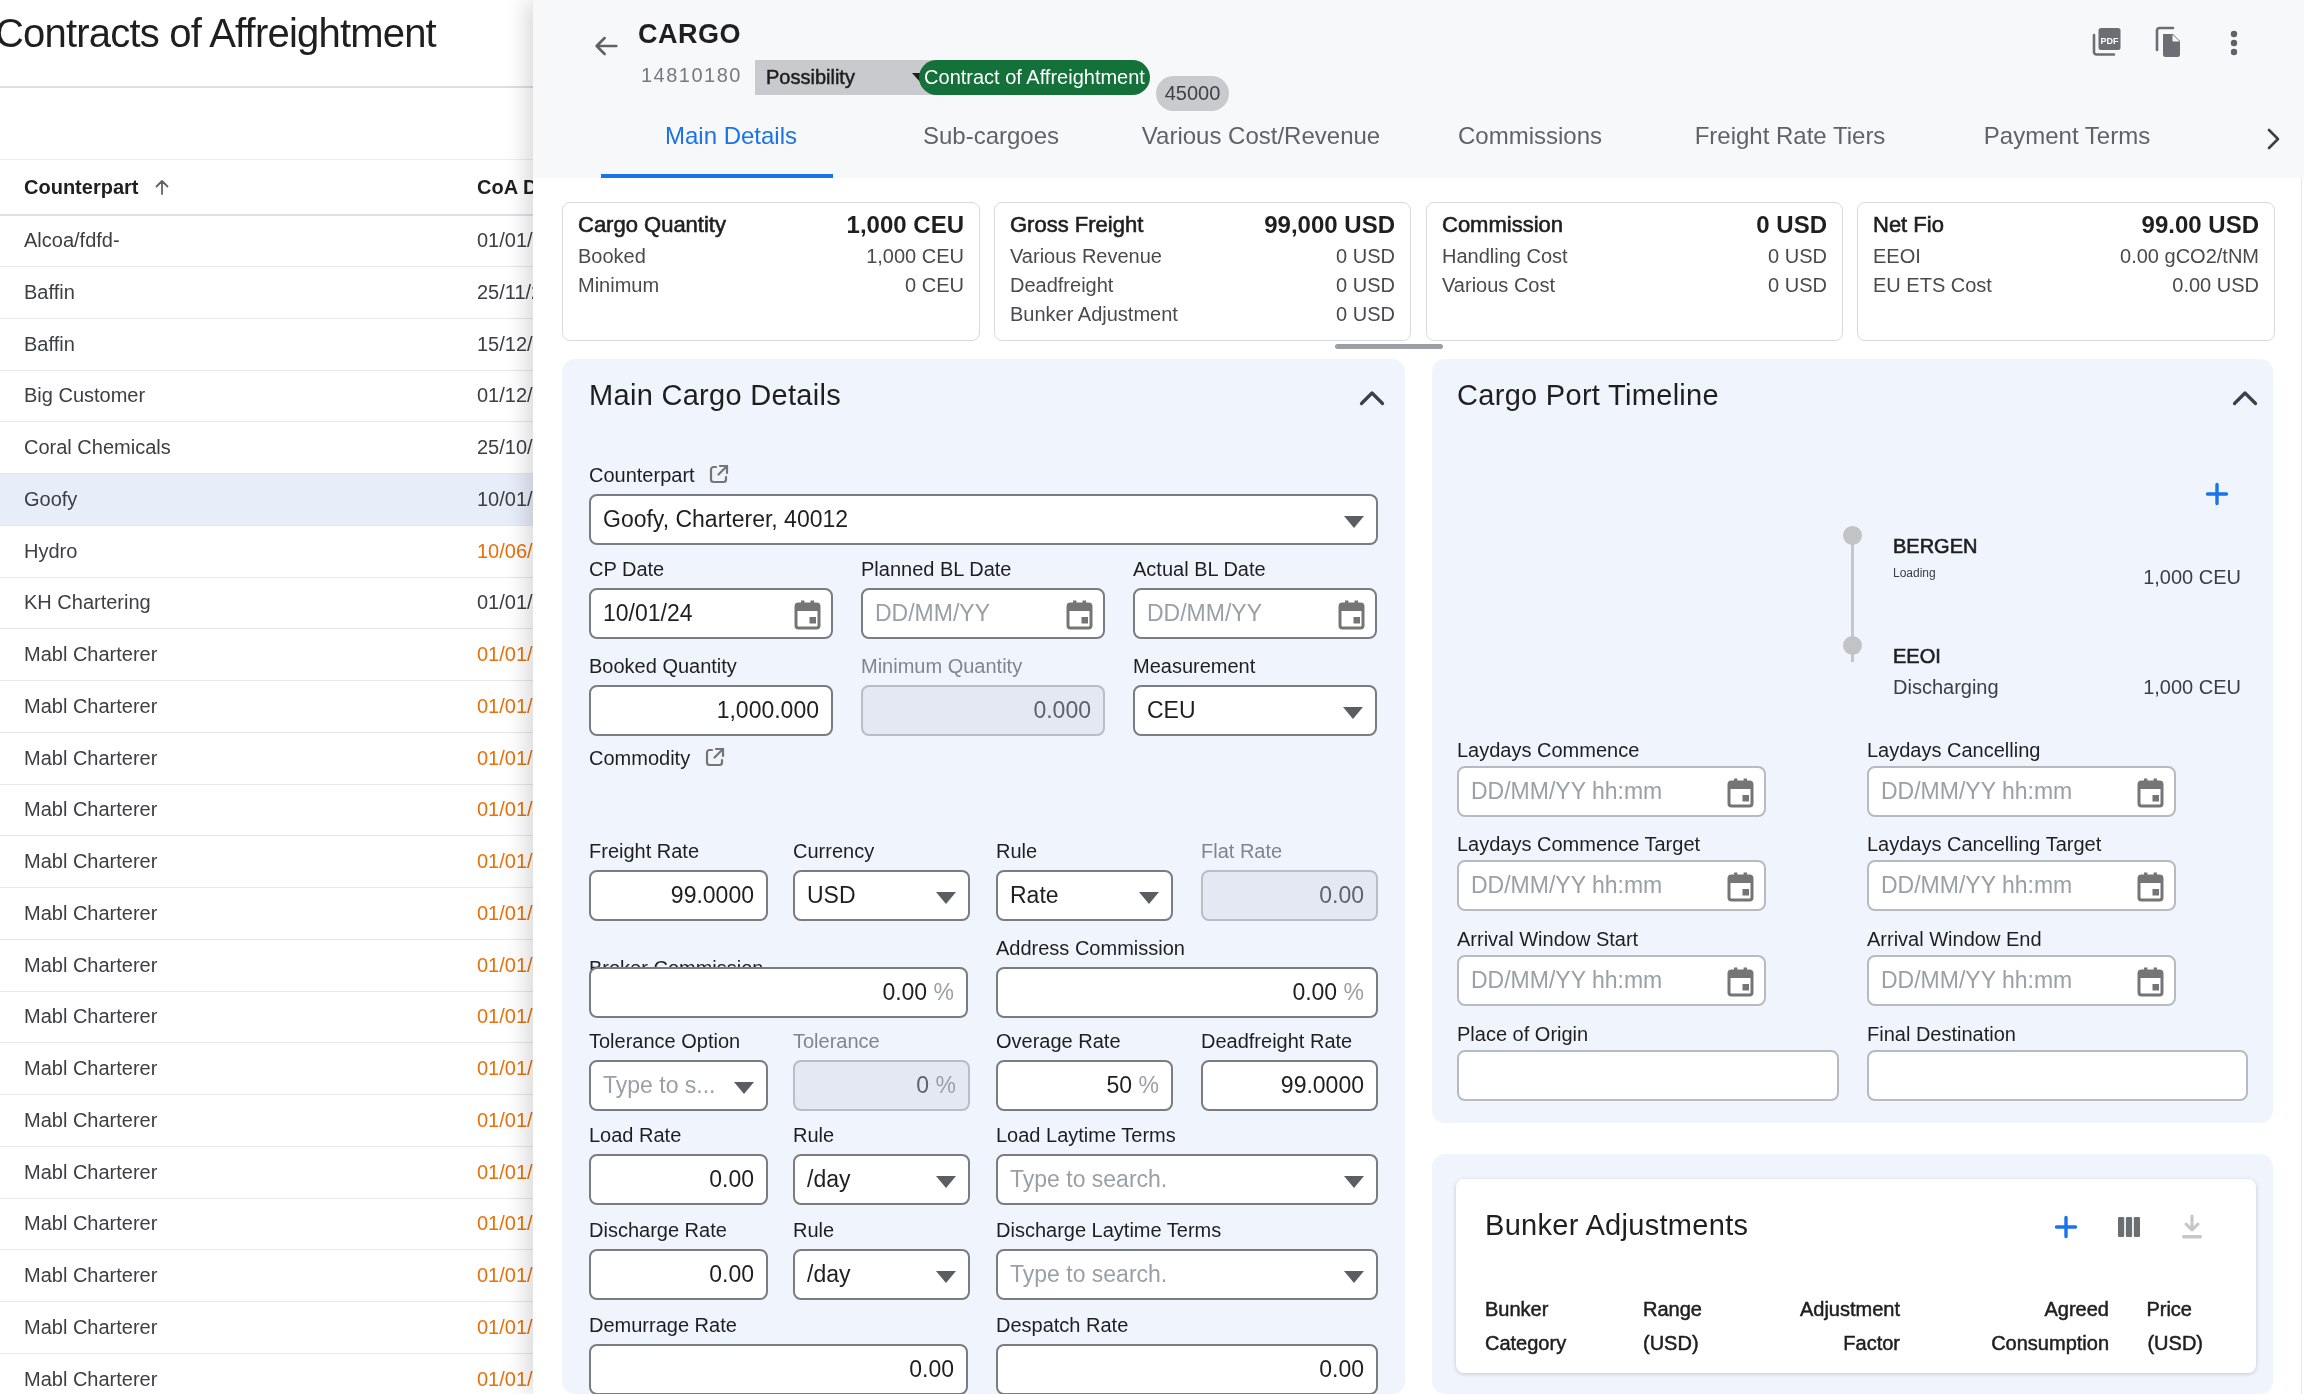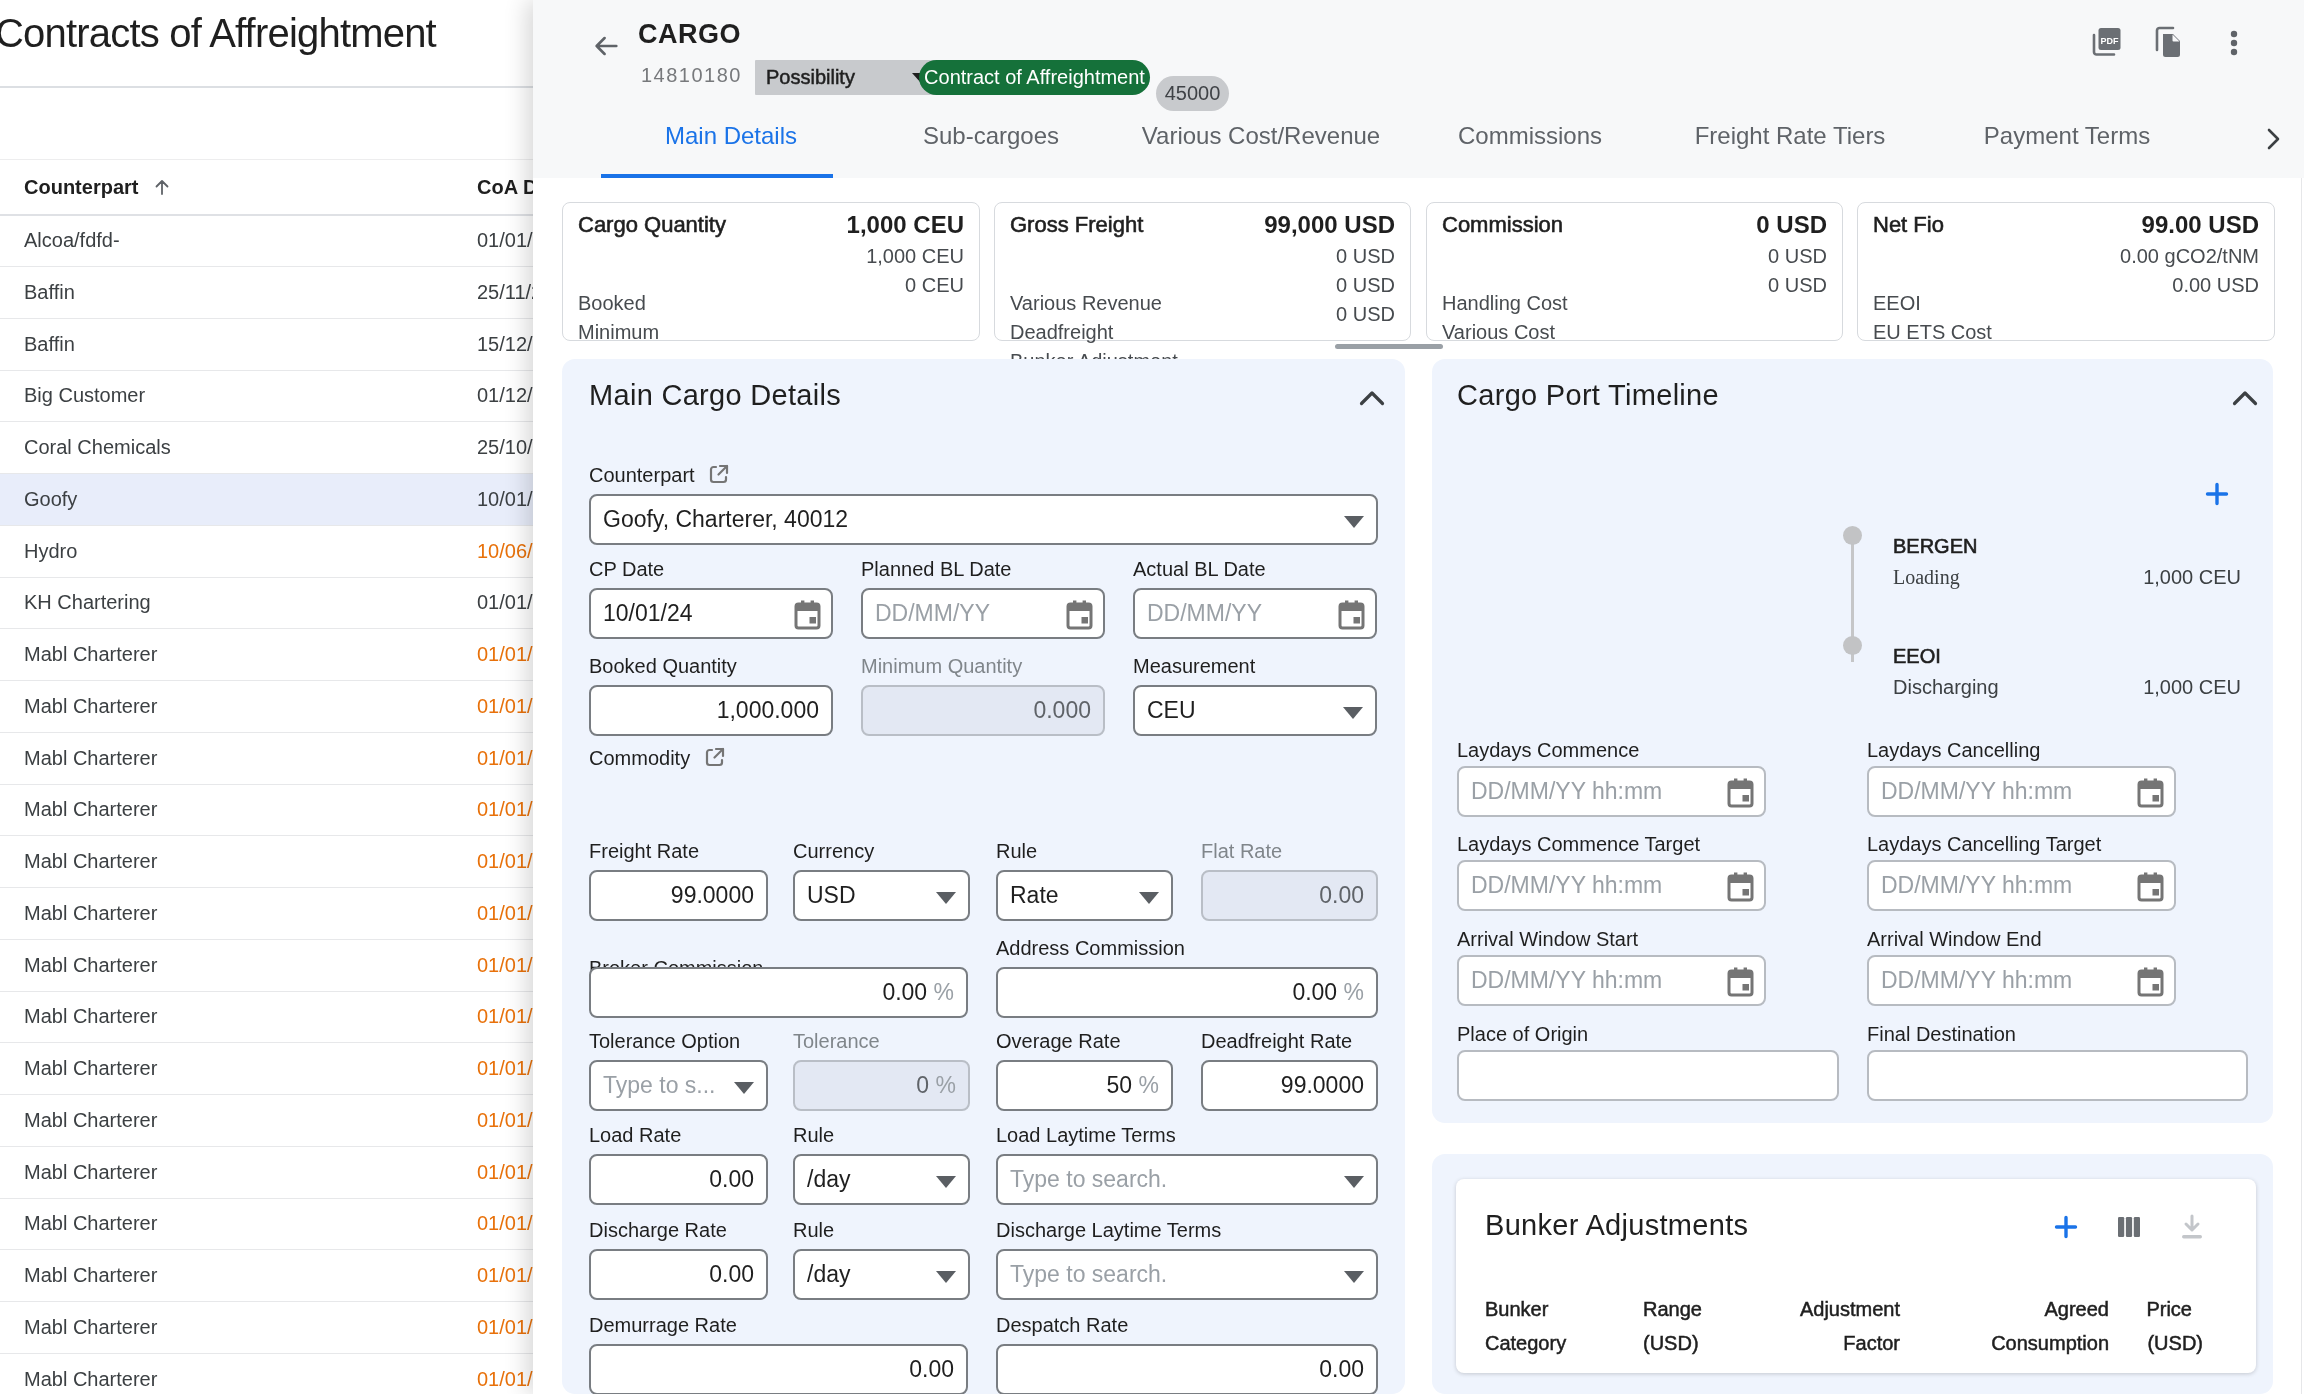--- a/index.html
+++ b/index.html
@@ -29,21 +29,21 @@
 #tabline { position:absolute; left:68px; top:173.5px; width:232px; height:4.5px; background:#1a73e8; }
 .chip { position:absolute; top:60px; height:35px; line-height:35px; font-size:20px; }
 
 
 .card { position:absolute; top:202px; height:139px; background:#fff; border:1.5px solid #d7dade; border-radius:8px; padding:0 15px; }
 .card .trw { position:absolute; left:15px; right:15px; top:8px; height:27px; line-height:27px; }
 .card .ttl { float:left; font-size:22px; font-weight:400; -webkit-text-stroke:0.6px #1f1f1f; color:#1f1f1f; }
 .card .tvl { float:right; font-size:24px; font-weight:700; color:#1f1f1f; }
 .card .r { position:absolute; left:15px; right:15px; height:29px; line-height:29px; font-size:20px; color:#474b4f; }
 .card .r .v { float:right; }
-.card .r .l { float:left;margin-top:47px; }
+.card .r .l { float:left; }
 
 
 .panel { position:absolute; background:#eff4fd; border-radius:13px; }
 .ptl { position:absolute; font-size:29px; font-weight:400; color:#1f1f1f; letter-spacing:0.3px; }
 .lbl { position:absolute; height:26px; line-height:26px; font-size:20px; color:#1f1f1f; white-space:nowrap; }
 .lbl.dim { color:#80868b; }
 .inp { position:absolute; height:51px; background:#fff; border:2px solid #797d82; border-radius:8px;
   font-size:23px; color:#1f1f1f; line-height:47px; padding:0 12px; white-space:nowrap; overflow:hidden; }
 .inp.lt { border-color:#b7bbc1; }
 .inp.dis { background:#e3e8f3; border-color:#b9bec6; color:#5f6368; }
@@ -349,21 +349,21 @@
   <div class="abs" style="left:1697px;top:384px;"><svg width="30" height="30" viewBox="0 0 30 30">
         <path d="M4.5 19.5L15 9l10.5 10.5" stroke="#3c4043" stroke-width="3.2" fill="none" stroke-linecap="round" stroke-linejoin="round"></path>
       </svg></div>
   <svg class="abs" style="left:1670px;top:480px;" width="28" height="28" viewBox="0 0 28 28">
       <path d="M14 4.5v19M4.5 14h19" stroke="#1a73e8" stroke-width="3.4" stroke-linecap="round"></path>
     </svg>
   <div class="abs" style="left:1317.7px;top:535px;width:3.6px;height:127px;background:#c5c6c8;"></div>
   <div class="abs" style="left:1310px;top:525.5px;width:19px;height:19px;border-radius:50%;background:#c2c3c5;"></div>
   <div class="abs" style="left:1310px;top:635.5px;width:19px;height:19px;border-radius:50%;background:#c2c3c5;"></div>
   <div class="abs" style="left:1360px;top:535px;font-size:20px;font-weight:400;-webkit-text-stroke:0.6px #1f1f1f;color:#1f1f1f;">BERGEN</div>
-  <div class="abs" style="left:1360px;top:566px;font-size:20px;color:#3c4043;font-family:Liberation Serif, serif;">Loading</div>
+  <div class="abs" style="left:1360px;top:566px;font-size:12px;color:#3c4043;">Loading</div>
   <div class="abs" style="right:63px;top:566px;font-size:20px;color:#3c4043;">1,000 CEU</div>
   <div class="abs" style="left:1360px;top:645px;font-size:20px;font-weight:400;-webkit-text-stroke:0.6px #1f1f1f;color:#1f1f1f;">EEOI</div>
   <div class="abs" style="left:1360px;top:676px;font-size:20px;color:#3c4043;">Discharging</div>
   <div class="abs" style="right:63px;top:676px;font-size:20px;color:#3c4043;">1,000 CEU</div>
   <div class="lbl" style="left:924px;top:737px;">Laydays Commence</div>
   <div class="lbl" style="left:1334px;top:737px;">Laydays Cancelling</div>
   <div class="inp lt" style="left:924px;top:766px;width:309px;"><span class="ph">DD/MM/YY hh:mm</span><svg class="calic" width="29" height="32" viewBox="0 0 29 32">
   <rect x="3" y="5" width="23" height="24" rx="2.5" fill="none" stroke="#757575" stroke-width="3"></rect>
   <rect x="3" y="5" width="23" height="7" fill="#757575"></rect>
   <rect x="8" y="1.5" width="3.4" height="5" fill="#757575"></rect>

